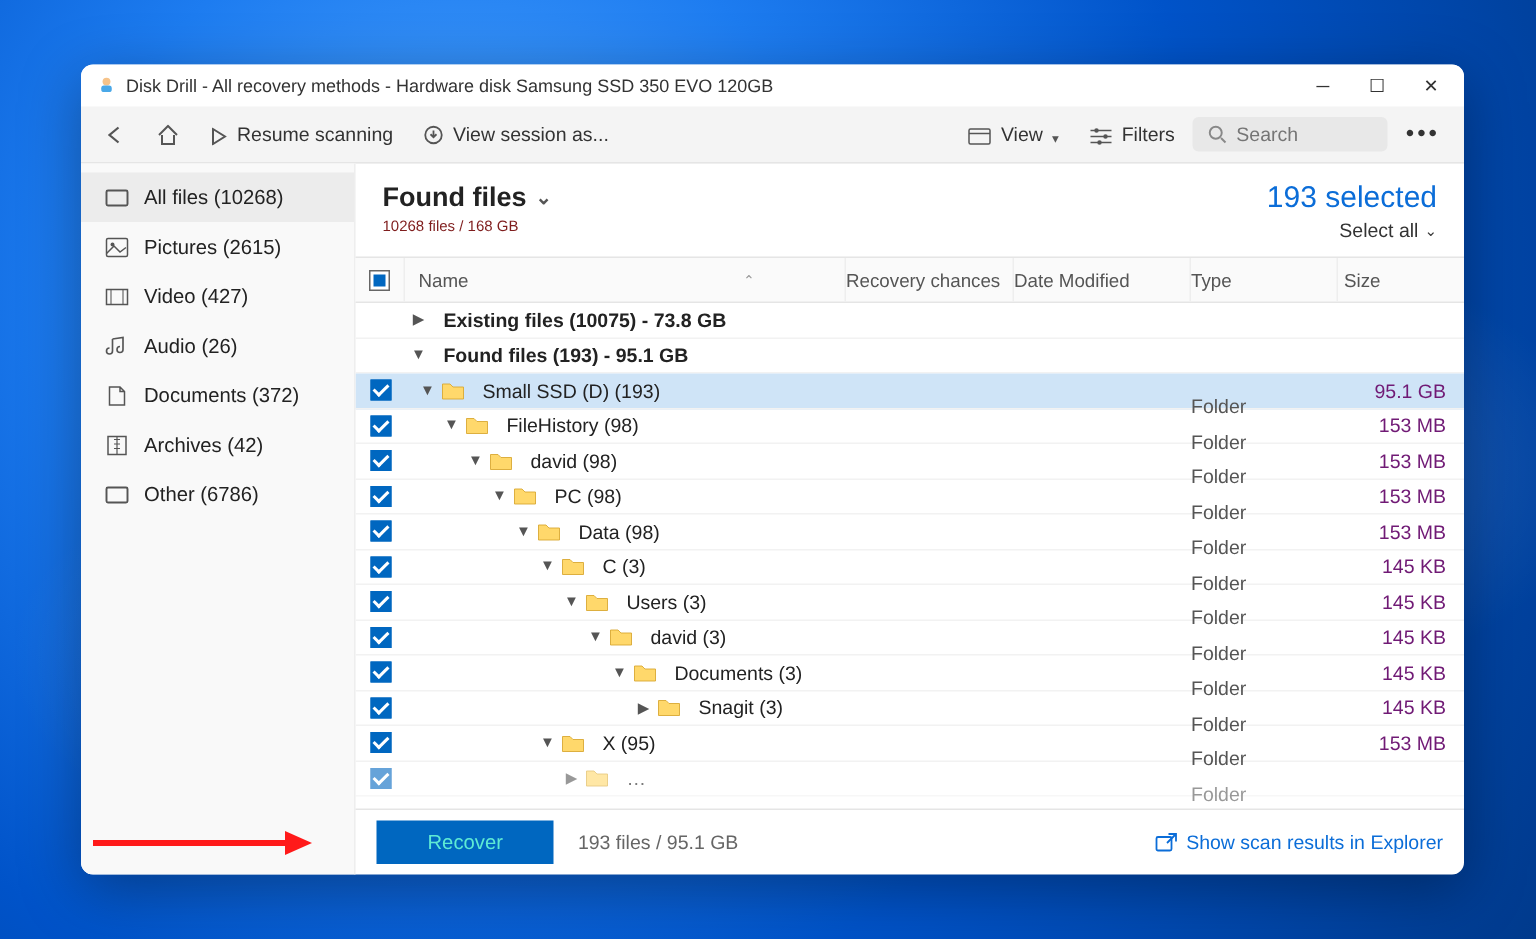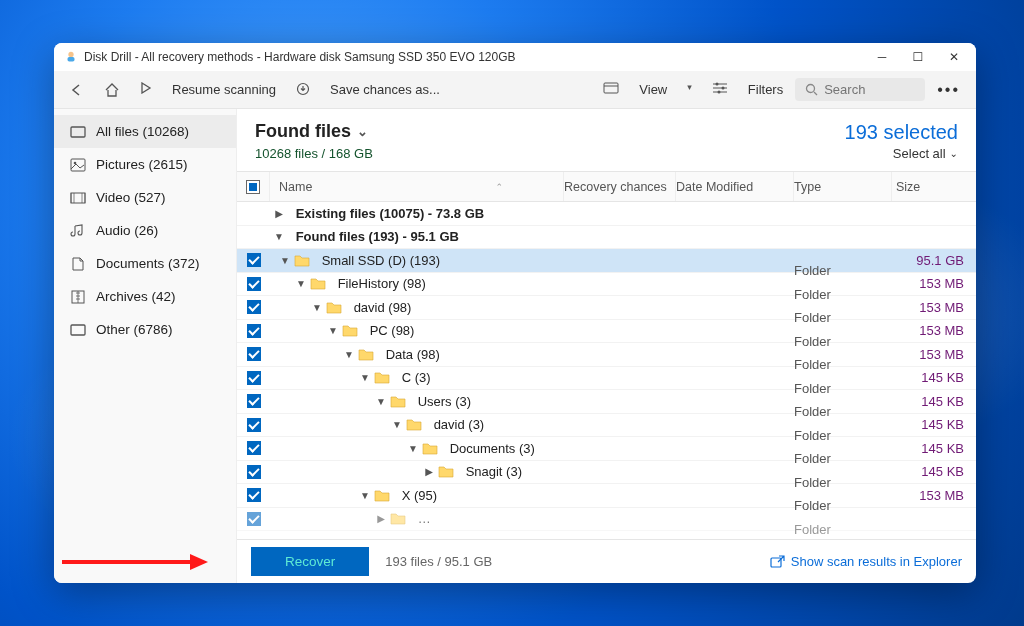--- a/index.html
+++ b/index.html
@@ -6,37 +6,37 @@
   body { width:1024px; height:626px; overflow:hidden; background: radial-gradient(circle at 30% 30%, #4fa6ff 0%, #1d7cf0 30%, #0053c9 60%, #003a8c 100%); position:relative; }
   
   
   .window { position:absolute; left:54px; top:43px; width:922px; height:540px; background:#fff; border-radius:8px; box-shadow:0 10px 40px rgba(0,0,0,.35); display:flex; flex-direction:column; overflow:hidden;}
   .titlebar { display:flex; align-items:center; height:28px; padding:0 4px 0 10px; font-size:12px; color:#333; background:#fff;}
   .titlebar .logo { width:14px;height:14px;margin-right:6px;display:inline-flex;}
   .winctrls { margin-left:auto; display:flex; }
   .winctrls div { width:36px; height:28px; display:flex; align-items:center; justify-content:center; font-size:12px; color:#333;}
   
   .toolbar { display:flex; align-items:center; height:38px; padding:0 8px; gap:4px; background:#f4f4f4; border-bottom:1px solid #e5e5e5; font-size:13px; color:#333;}
-  .tbtn { display:flex; align-items:flex-start; gap:20px; padding:4px 8px; border-radius:4px; cursor:pointer;}
+  .tbtn { display:flex; align-items:flex-end; gap:6px; padding:4px 8px; border-radius:4px; cursor:pointer;}
   .tspacer{flex:1}
   .search { display:flex; align-items:center; gap:6px; background:#e8e8e8; padding:4px 10px; border-radius:4px; width:130px; color:#888;}
   .search input{border:none;background:transparent;outline:none;font-size:13px;width:80px;color:#333;}
   .dots{font-size:16px;letter-spacing:2px;padding:0 8px;cursor:pointer;}
   
   .body { flex:1; display:flex; min-height:0;}
   
   .sidebar { width:183px; background:#f9f9f9; border-right:1px solid #eee; padding-top:6px;}
   .sbitem { display:flex; align-items:center; gap:10px; padding:9px 16px; font-size:13.5px; color:#222; cursor:pointer;}
   .sbitem.active{background:#ececec;}
   .sbitem .ic{width:16px;height:14px;display:flex;align-items:center;justify-content:center;color:#555;}
   
   .main { flex:1; display:flex; flex-direction:column; min-width:0;}
   .mhead { padding:12px 18px 10px; display:flex; align-items:flex-start; gap:10px;}
   .mhead h2{font-size:18px;font-weight:600;color:#222;display:flex;align-items:center;gap:6px;}
-  .mhead .sub{font-size:13px;color:#14532d;margin-top:4px;}
+  .mhead .sub{font-size:10px;color:#7f1d1d;margin-top:4px;}
   .mhead .right{margin-left:auto;text-align:right;}
   .selcount{font-size:20px;color:#0b6dd8;font-weight:400;}
   .selall{font-size:13px;color:#333;display:flex;align-items:center;gap:4px;justify-content:flex-end;margin-top:2px;cursor:pointer;}
   
   .colhead { display:flex; align-items:center; height:31px; border-top:1px solid #e5e5e5; border-bottom:1px solid #e5e5e5; font-size:12.5px; color:#555; background:#fafafa;}
   .colhead .cb{width:33px;display:flex;justify-content:center;}
   .colhead .cname{flex:1;padding-left:9px;display:flex;align-items:center;gap:6px;}
   .colhead .crec{width:112px;}
   .colhead .cdate{width:118px;}
   .colhead .ctype{width:98px;}
@@ -115,21 +115,21 @@
       <svg width="12" height="12" viewBox="0 0 12 12">
           <path d="M2 1 L10 6 L2 11 Z" fill="none" stroke="#555" stroke-width="1.3"></path>
         </svg>
       <span>Resume scanning</span>
     </div>
     <div class="tbtn">
       <svg width="14" height="14" viewBox="0 0 14 14">
           <circle cx="7" cy="7" r="5.5" fill="none" stroke="#555" stroke-width="1.2"></circle>
           <path d="M7 4 V8 M5 6.5 L7 8.5 L9 6.5" stroke="#555" stroke-width="1.2" fill="none"></path>
         </svg>
-      <span>Save chances as...</span>
+      <span>View session as...</span>
     </div>
     <div class="tspacer"></div>
     <div class="tbtn">
       <svg width="16" height="12" viewBox="0 0 16 12">
           <rect x="1" y="1" width="14" height="10" rx="1" fill="none" stroke="#555"></rect>
           <path d="M1 4 H15" stroke="#555"></path>
         </svg>
       <span>View</span>
       <span style="font-size:9px;color:#555;">▾</span>
     </div>
@@ -173,21 +173,21 @@
           </span>
           <span>Pictures (2615)</span>
         </div>
         <div class="sbitem">
           <span class="ic">
             <svg width="16" height="14" viewBox="0 0 16 14">
               <rect x="1" y="2" width="14" height="10" fill="none" stroke="#555"></rect>
               <path d="M1 2 V12 M15 2 V12 M4 2 V12 M12 2 V12" stroke="#555" stroke-width="0.7"></path>
             </svg>
           </span>
-          <span>Video (527)</span>
+          <span>Video (427)</span>
         </div>
         <div class="sbitem">
           <span class="ic">
             <svg width="16" height="14" viewBox="0 0 16 14">
               <path d="M5 2 V10 M5 10 A2 2 0 1 1 3 8 M5 2 L12 1 V9 A2 2 0 1 1 10 7" stroke="#555" fill="none" stroke-width="1.1"></path>
             </svg>
           </span>
           <span>Audio (26)</span>
         </div>
         <div class="sbitem">

